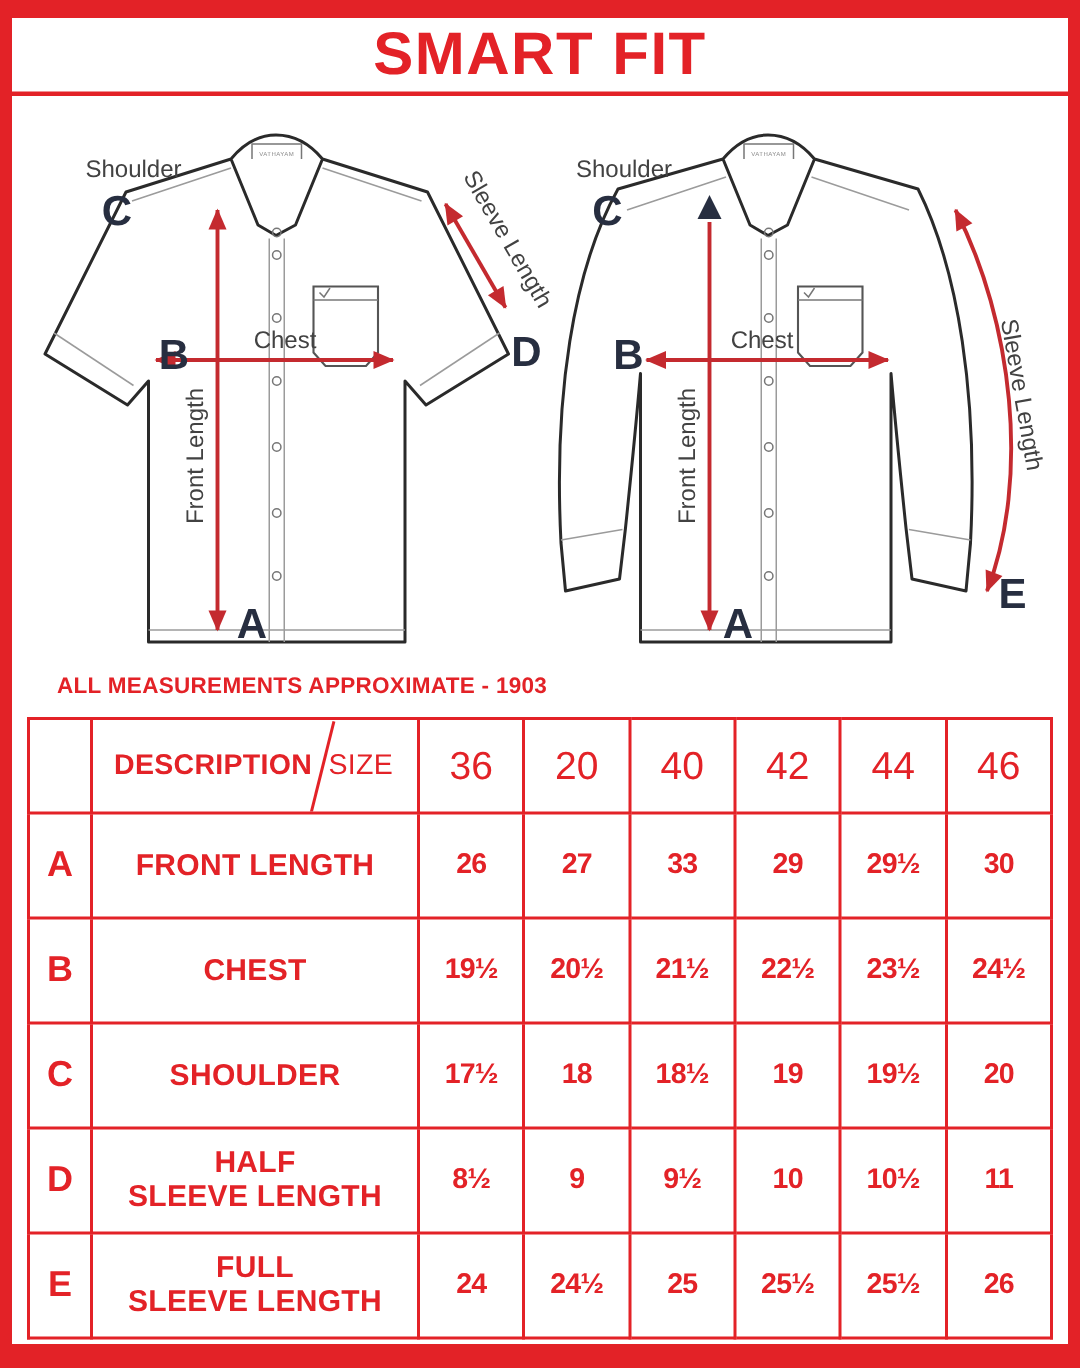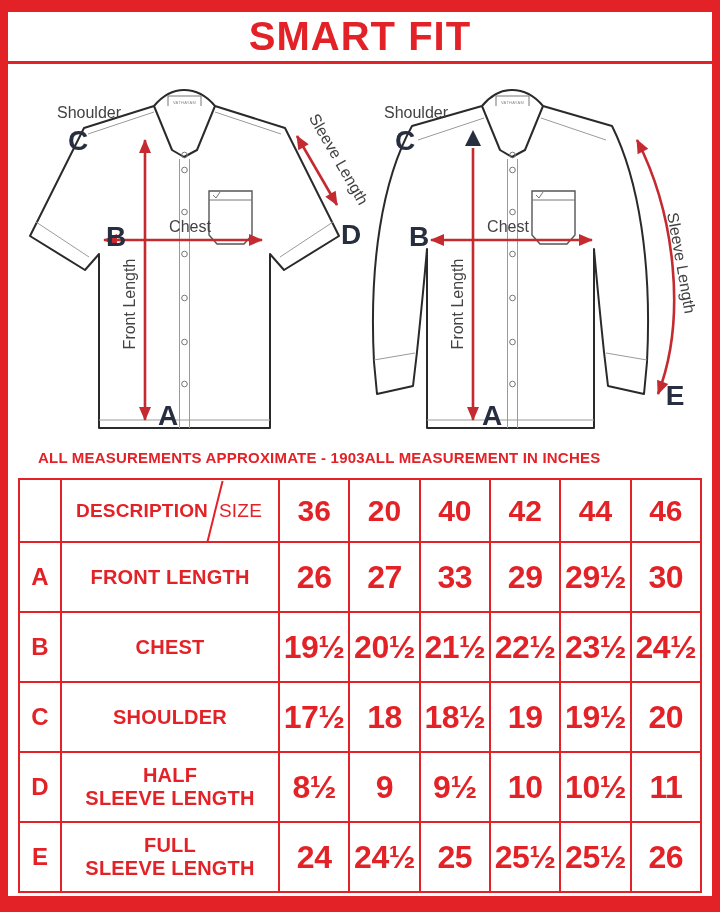--- a/index.html
+++ b/index.html
@@ -39,24 +39,24 @@
   table.size-chart{
     position:absolute;top:466px;left:10px;width:684px;
     border-collapse:collapse;table-layout:fixed;background:#fff;
   }
   table.size-chart th,table.size-chart td{
     border:2px solid #E32227;color:#E32227;text-align:center;vertical-align:middle;
     padding:0;overflow:hidden;
   }
   .c-letter{width:42px;} .c-desc{width:218px;}
   thead tr{height:63px;} tbody tr{height:70px;}
-  th.size-num{font-size:30px;font-weight:700;}
+  th.size-num{font-size:26px;font-weight:400;}
   th.letter-cell,td.letter-cell{font-size:24px;font-weight:800;}
   td.desc-cell{font-size:20px;font-weight:800;white-space:pre-line;line-height:1.15;letter-spacing:0.2px;}
-  td.val{font-size:32px;font-weight:800;letter-spacing:-0.5px;}
+  td.val{font-size:19px;font-weight:800;letter-spacing:-0.5px;}
   th.desc-header{position:relative;}
   th.desc-header .desc-word{
     position:absolute;left:14px;top:50%;transform:translateY(-50%);
     font-size:19px;font-weight:800;letter-spacing:0.2px;
   }
   th.desc-header .size-word{
     position:absolute;right:16px;top:50%;transform:translateY(-50%);
     font-size:19px;font-weight:400;letter-spacing:0.2px;
   }
   th.desc-header .slash{
@@ -159,21 +159,20 @@
       <text class="diag-label" x="500" y="168" text-anchor="middle">Chest</text>
       <text class="diag-label" x="455" y="240" text-anchor="middle" transform="rotate(-90 455 240)">Front Length</text>
       <text class="marker-letter" x="484" y="361" text-anchor="middle">A</text>
       <text class="diag-label" x="668" y="200" text-anchor="middle" transform="rotate(80 668 200)">Sleeve Length</text>
       <text class="marker-letter" x="667" y="341" text-anchor="middle">E</text>
     </g>
   </svg>
 
   <div class="notes">
     <span>ALL MEASUREMENTS APPROXIMATE - 1903</span>
-    <span>ALL MEASUREMENT IN INCHES</span>
   </div>
 
   <table class="size-chart">
     <colgroup>
       <col class="c-letter">
         <col class="c-desc">
       <col>
         <col>
         <col>
         <col>

